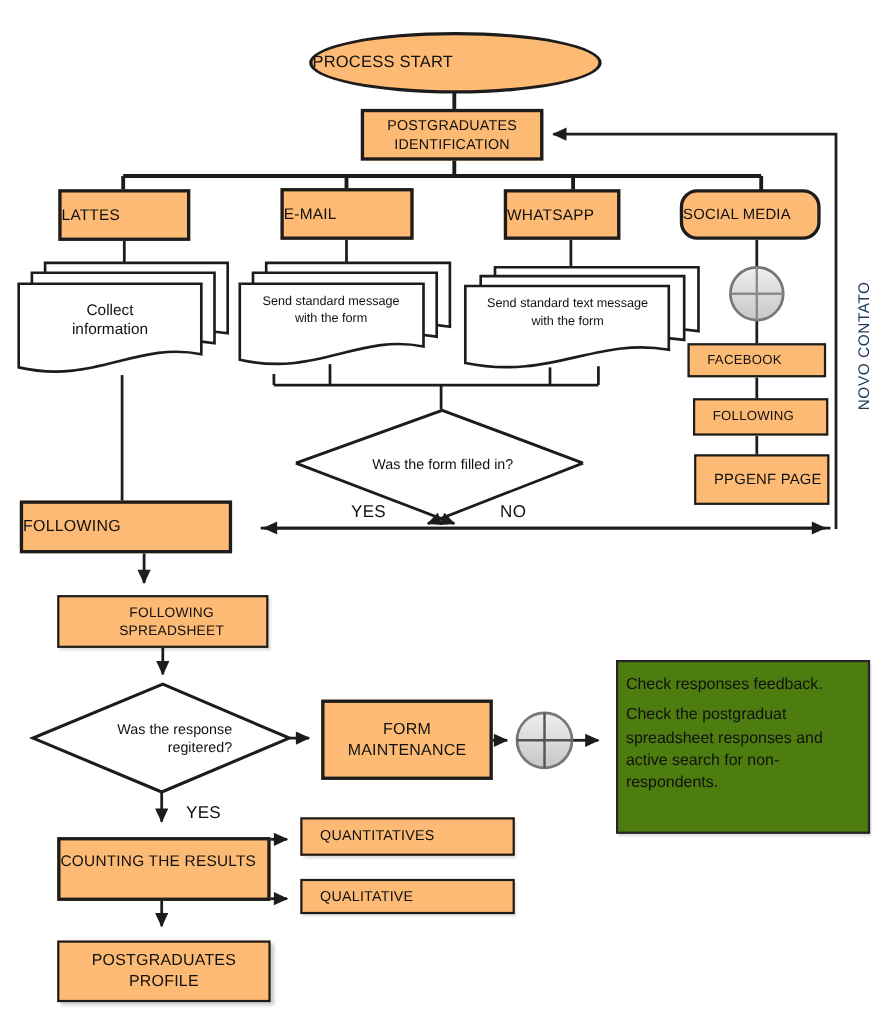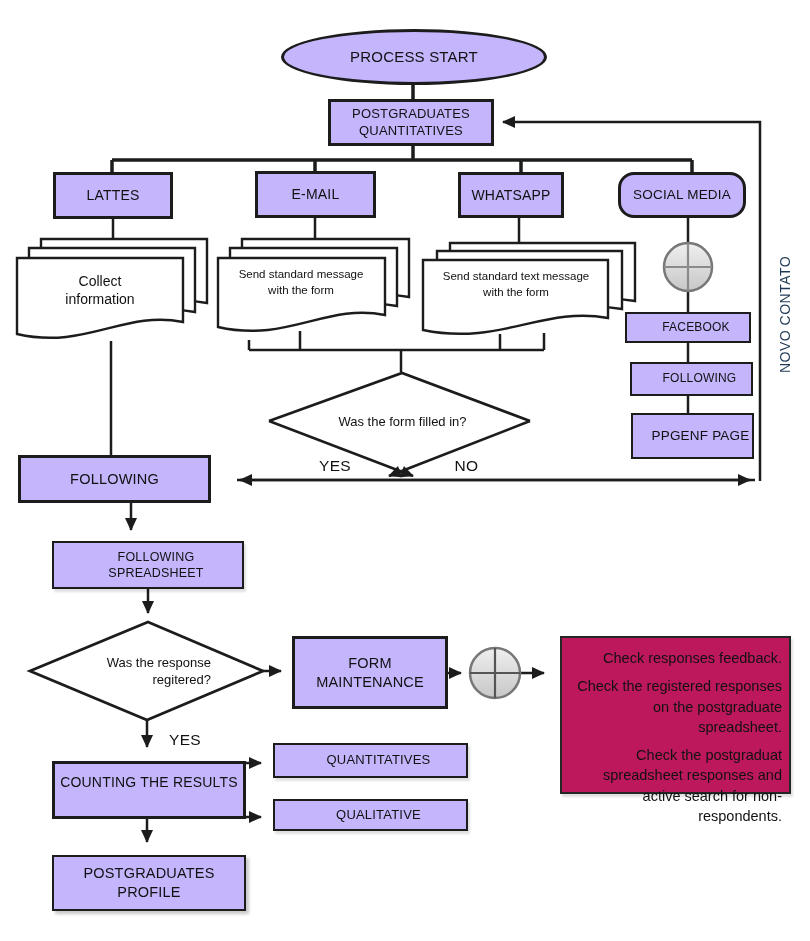--- a/index.html
+++ b/index.html
@@ -2,38 +2,38 @@
 <html><head>
 <meta charset="utf-8">
 <style>
   html,body{margin:0;padding:0;background:#fff;}
   #stage{
     position:relative;width:810px;height:941px;background:#fff;overflow:hidden;
     font-family:"Liberation Sans",sans-serif;color:#111;
   }
   #wires{position:absolute;left:0;top:0;width:810px;height:941px;}
   .box{
-    position:absolute;background:#c4b5fd;border:3px solid #1c1c1c;
-    display:flex;align-items:center;justify-content:center;text-align:center;
+    position:absolute;background:#fdba74;border:3px solid #1c1c1c;
+    display:flex;align-items:center;text-align:center;
     font-size:13.5px;line-height:1.3;letter-spacing:.2px;box-sizing:border-box;
   }
   .thin{border-width:2.5px;padding-left:16px;}
   .ellipse{border-radius:50%;font-size:15px;}
   .shadow{box-shadow:3px 3px 3px rgba(0,0,0,.22);}
   .softshadow{box-shadow:2px 3px 2px rgba(0,0,0,.12);}
   .toplabel{align-items:flex-start;padding-top:9px;}
   .lbl{
     position:absolute;display:flex;align-items:center;justify-content:center;
     text-align:center;font-size:13px;line-height:1.3;
   }
   .flowword{font-size:15.5px;letter-spacing:.3px;}
   .doctext{font-size:11.5px;line-height:1.35;}
   .notes{
-    position:absolute;left:560px;top:636px;width:231px;height:158px;background:#be185d;
-    border:2.5px solid #262626;box-sizing:border-box;padding:2px 7px;text-align:right;
+    position:absolute;left:560px;top:600px;width:231px;height:158px;background:#4d7c0f;
+    border:2.5px solid #262626;box-sizing:border-box;padding:2px 7px;text-align:left;
     font-size:14.5px;line-height:1.4;
   }
   .notes p{margin:8px 0;}
   .vertical{
     position:absolute;left:772px;top:258px;width:26px;height:112px;
     writing-mode:vertical-rl;transform:rotate(180deg);
     font-size:14px;letter-spacing:.5px;color:#1f3a56;
     display:flex;align-items:center;justify-content:center;white-space:nowrap;
   }
 </style>
@@ -124,21 +124,21 @@
       <circle cx="495" cy="673" r="25" fill="url(#jg)" stroke="#777" stroke-width="2.5"></circle>
       <path d="M470,673 H520 M495,648 V698" stroke="#555" stroke-width="2.2" fill="none"></path>
     </g>
   </svg>
 
   <div class="box ellipse" style="left:281px;top:29px;width:266px;height:56px;">
     <span>PROCESS START</span>
   </div>
 
   <div class="box" style="left:328px;top:99px;width:166px;height:47px;font-size:13px;padding:0 6px;">
-    <span>POSTGRADUATES QUANTITATIVES</span>
+    <span>POSTGRADUATES IDENTIFICATION</span>
   </div>
 
   <div class="box" style="left:53px;top:172px;width:120px;height:47px;font-size:14px;">
     <span>LATTES</span>
   </div>
   <div class="box" style="left:255px;top:171px;width:121px;height:47px;font-size:14px;">
     <span>E-MAIL</span>
   </div>
   <div class="box" style="left:458px;top:172px;width:106px;height:46px;font-size:14px;">
     <span>WHATSAPP</span>
@@ -176,21 +176,20 @@
 
   <div class="lbl" style="left:65px;top:654px;width:146px;height:36px;text-align:right;">Was the response regitered?</div>
   <div class="lbl flowword" style="left:160px;top:731px;width:50px;height:18px;">YES</div>
 
   <div class="box" style="left:292px;top:636px;width:156px;height:73px;font-size:14.5px;padding:0 14px;">
     <span>FORM MAINTENANCE</span>
   </div>
 
   <div class="notes softshadow">
     <p>Check responses feedback.</p>
-    <p>Check the registered responses on the postgraduate spreadsheet.</p>
     <p>Check the postgraduat spreadsheet responses and active search for non-respondents.</p>
   </div>
 
   <div class="box toplabel" style="left:52px;top:761px;width:194px;height:58px;font-size:14px;">
     <span>COUNTING THE RESULTS</span>
   </div>
   <div class="box thin softshadow" style="left:273px;top:743px;width:195px;height:35px;font-size:13px;">
     <span>QUANTITATIVES</span>
   </div>
   <div class="box thin softshadow" style="left:273px;top:799px;width:195px;height:32px;font-size:13px;">

